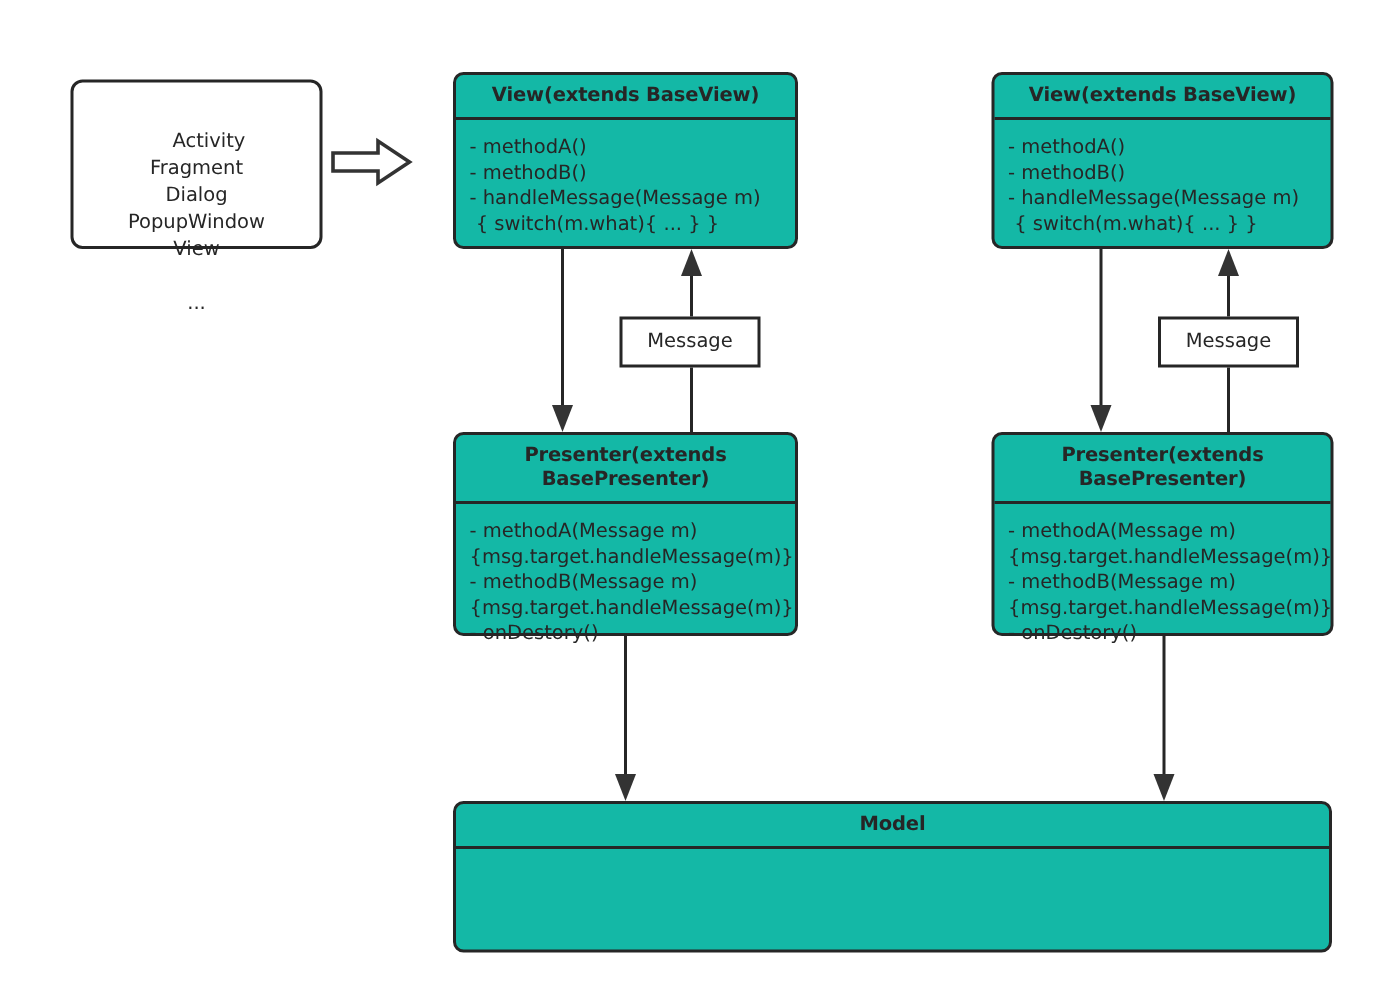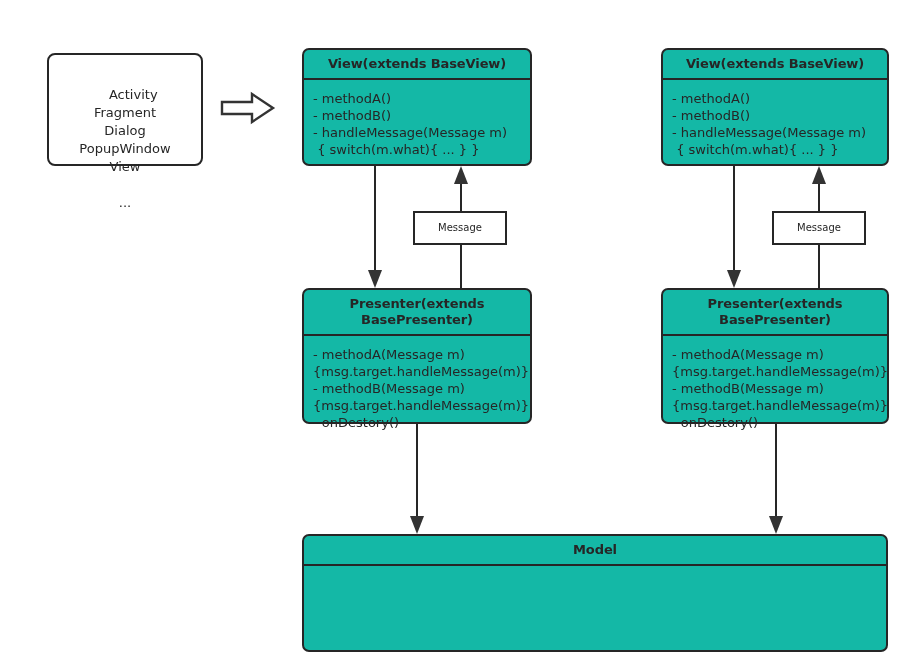--- a/index.html
+++ b/index.html
@@ -51,40 +51,40 @@
     font-size: 13px;
     line-height: 18px;
     padding-top: 13px;
     white-space: pre;
   }
   .msg-box {
     position: absolute;
     box-sizing: border-box;
     border: 2px solid #262626;
     background: #ffffff;
-    font-size: 10px;
+    font-size: 13px;
     text-align: center;
     line-height: 30px;
     z-index: 5;
   }
   .conn {
     position: absolute;
     z-index: 1;
   }
   .block-arrow {
     position: absolute;
     z-index: 2;
   }
 </style>
 </head>
 <body>
 
 <div id="canvas">
 
-  <div class="source-box" style="left:47px; top:53px; width:156px; height:113px;">
+  <div class="source-box" style="left:47px; top:53px; width:168px; height:113px;">
     <span>Activity
 Fragment
 Dialog
 PopupWindow
 View
 
 ...</span>
   </div>
 
   <svg class="block-arrow" style="left:218px; top:90px;" width="60" height="36" viewBox="0 0 60 36">
@@ -158,17 +158,17 @@
 - methodB(Message m)
 {msg.target.handleMessage(m)}
 - onDestory()</div>
   </div>
 
   <svg class="conn" style="left:765px; top:423px;" width="22" height="113" viewBox="0 0 22 113">
     <line x1="11" y1="0" x2="11" y2="99" stroke="#262626" stroke-width="2"></line>
     <path d="M11,111 L4,93 L18,93 Z" fill="#333333"></path>
   </svg>
 
-  <div class="uml-box" style="left:302px; top:534px; width:586px; height:118px;">
+  <div class="uml-box" style="left:302px; top:534px; width:586px; height:101px;">
     <div class="uml-title">Model</div>
   </div>
 
 </div>
 
 </body></html>

